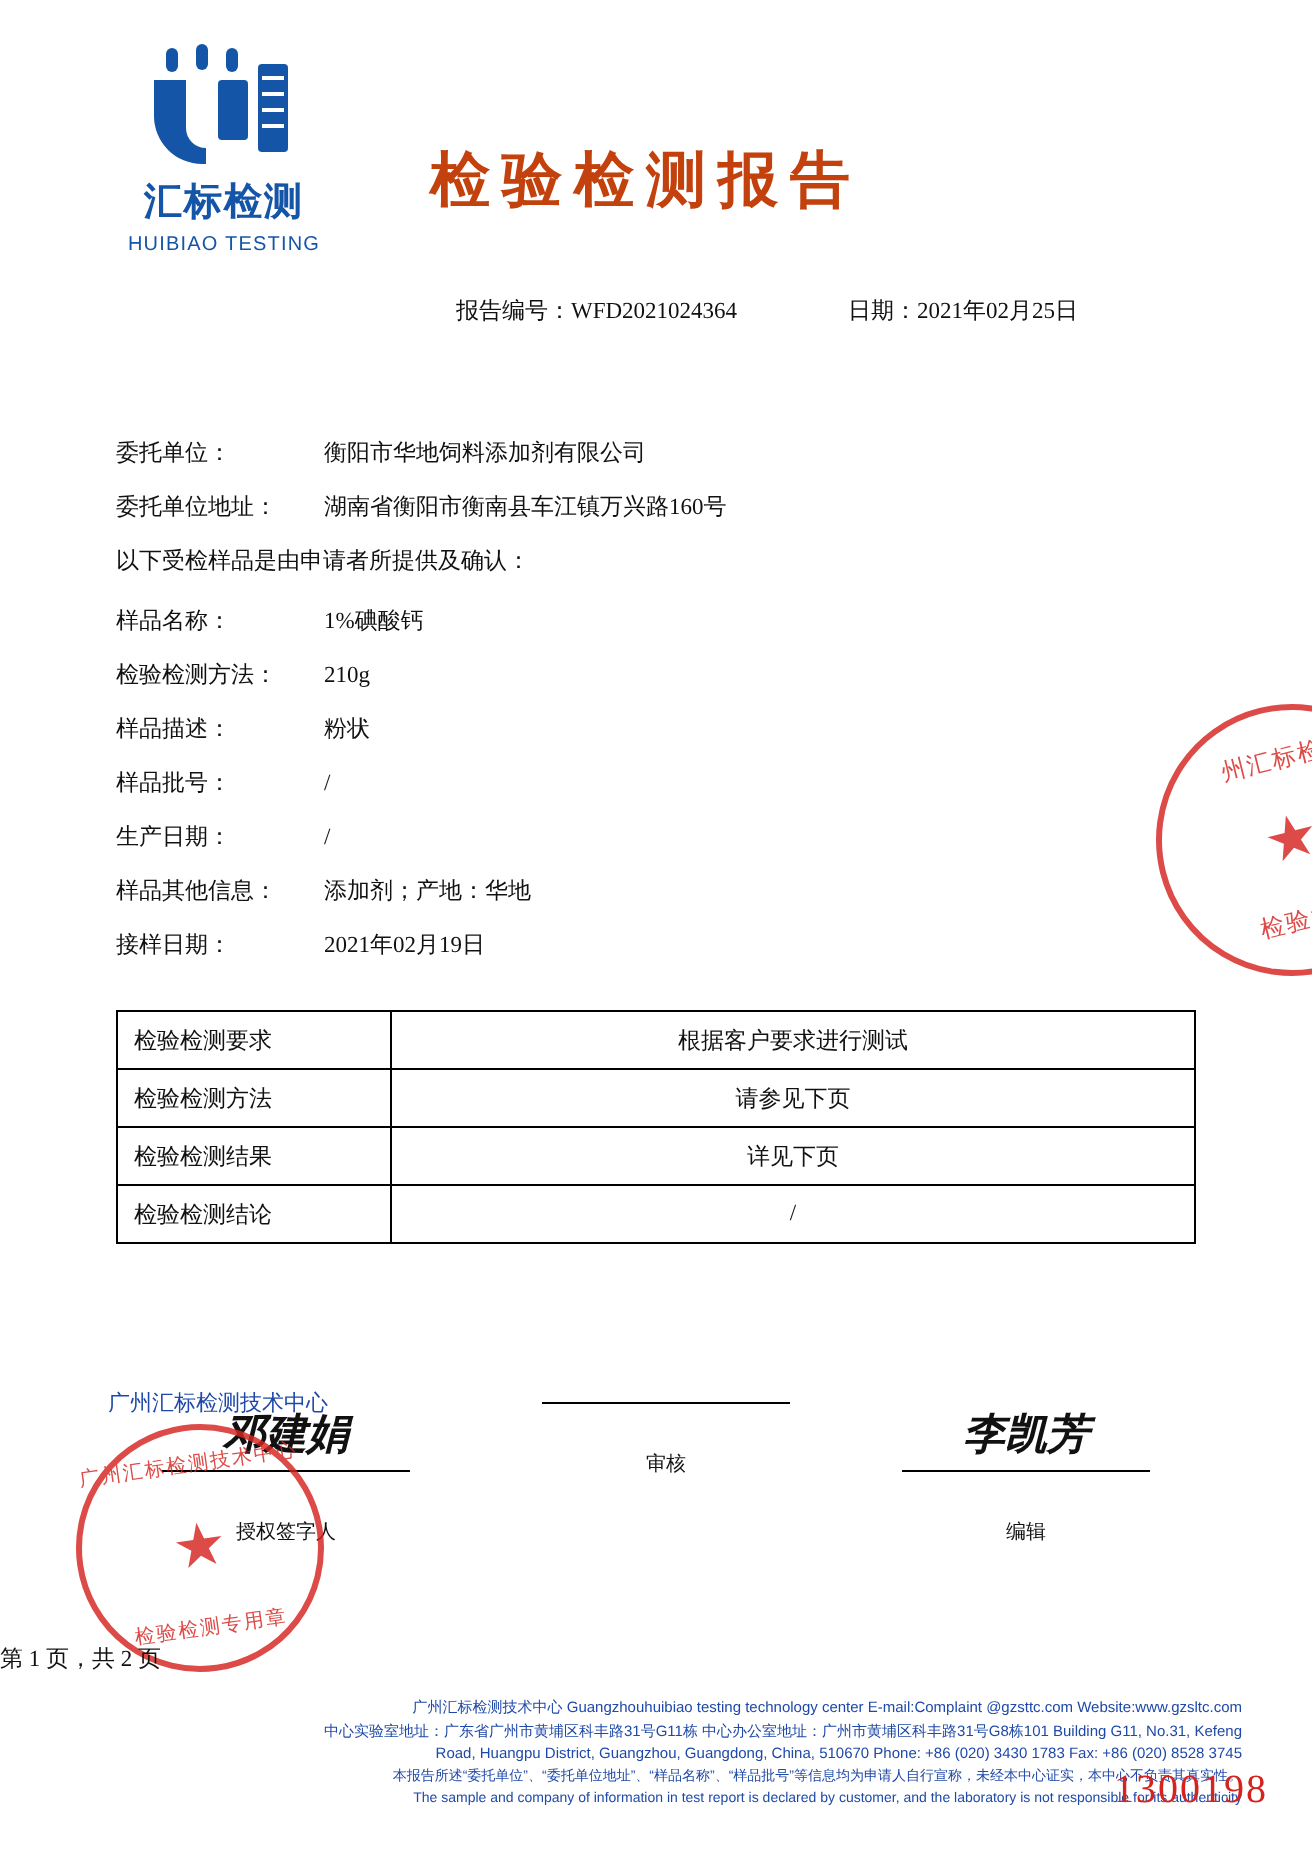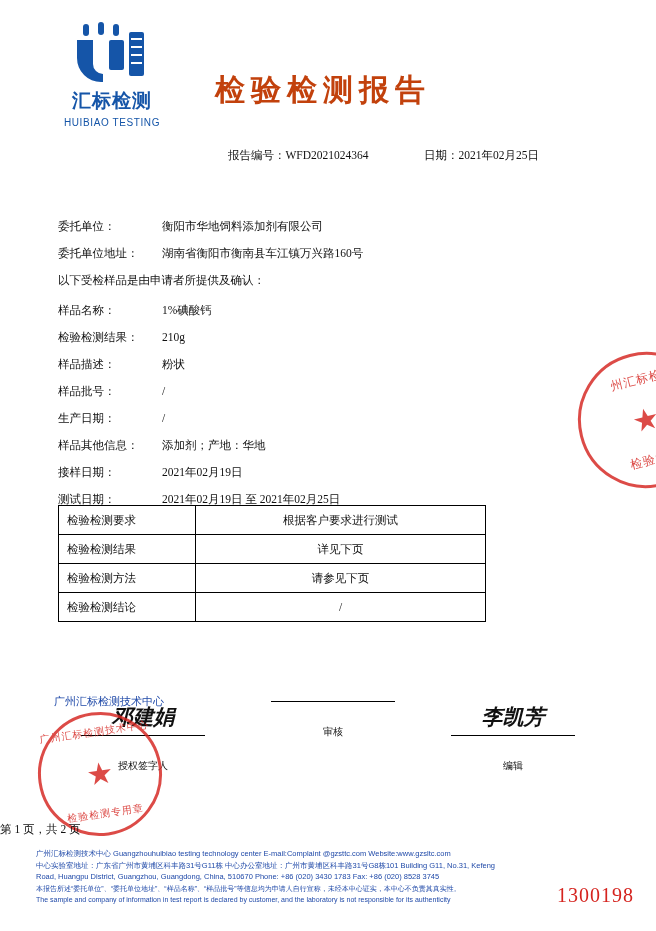--- a/index.html
+++ b/index.html
@@ -115,21 +115,21 @@
     font-size: 11.5px;
     display: flex;
     align-items: baseline;
   }
 
   
   .result-table {
     position: absolute;
     left: 58px;
     top: 505px;
-    width: 428px;
+    width: 540px;
     border-collapse: collapse;
     font-size: 11.5px;
   }
   .result-table td {
     border: 1px solid #000;
     height: 24px;
     padding: 2px 8px;
   }
   .result-table td.k {
     width: 120px;
@@ -253,21 +253,21 @@
   .footer {
     position: absolute;
     left: 36px;
     top: 848px;
     width: 585px;
     font-family: "Liberation Sans", sans-serif;
     font-size: 7.5px;
     line-height: 11.5px;
     color: #1f49a8;
   }
-  .footer .fline { white-space: nowrap; }
+  .footer .fline { white-space: nowrap; text-align: right; }
   .footer .fline.small { font-size: 7px; }
   .doc-serial {
     position: absolute;
     right: 22px;
     top: 884px;
     font-family: "Liberation Serif", serif;
     font-size: 20px;
     color: #d5241f;
     letter-spacing: 1px;
   }
@@ -317,21 +317,21 @@
       <span class="field-value">湖南省衡阳市衡南县车江镇万兴路160号</span>
     </div>
 
     <div class="note-row">以下受检样品是由申请者所提供及确认：</div>
 
     <div class="field-row">
       <span class="field-label">样品名称：</span>
       <span class="field-value">1%碘酸钙</span>
     </div>
     <div class="field-row">
-      <span class="field-label">检验检测结果：</span>
+      <span class="field-label">检验检测方法：</span>
       <span class="field-value">210g</span>
     </div>
     <div class="field-row">
       <span class="field-label">样品描述：</span>
       <span class="field-value">粉状</span>
     </div>
     <div class="field-row">
       <span class="field-label">样品批号：</span>
       <span class="field-value">/</span>
     </div>
@@ -339,40 +339,36 @@
       <span class="field-label">生产日期：</span>
       <span class="field-value">/</span>
     </div>
     <div class="field-row">
       <span class="field-label">样品其他信息：</span>
       <span class="field-value">添加剂；产地：华地</span>
     </div>
     <div class="field-row">
       <span class="field-label">接样日期：</span>
       <span class="field-value">2021年02月19日</span>
-    </div>
-    <div class="field-row">
-      <span class="field-label">测试日期：</span>
-      <span class="field-value">2021年02月19日  至  2021年02月25日</span>
     </div>
   </div>
 
   <table class="result-table">
     <tbody>
       <tr>
         <td class="k">检验检测要求</td>
         <td class="v">根据客户要求进行测试</td>
       </tr>
       <tr>
+        <td class="k">检验检测方法</td>
+        <td class="v">请参见下页</td>
+      </tr>
+      <tr>
         <td class="k">检验检测结果</td>
         <td class="v">详见下页</td>
-      </tr>
-      <tr>
-        <td class="k">检验检测方法</td>
-        <td class="v">请参见下页</td>
       </tr>
       <tr>
         <td class="k">检验检测结论</td>
         <td class="v">/</td>
       </tr>
     </tbody>
   </table>
 
   <div class="blue-dept">广州汇标检测技术中心</div>
 

